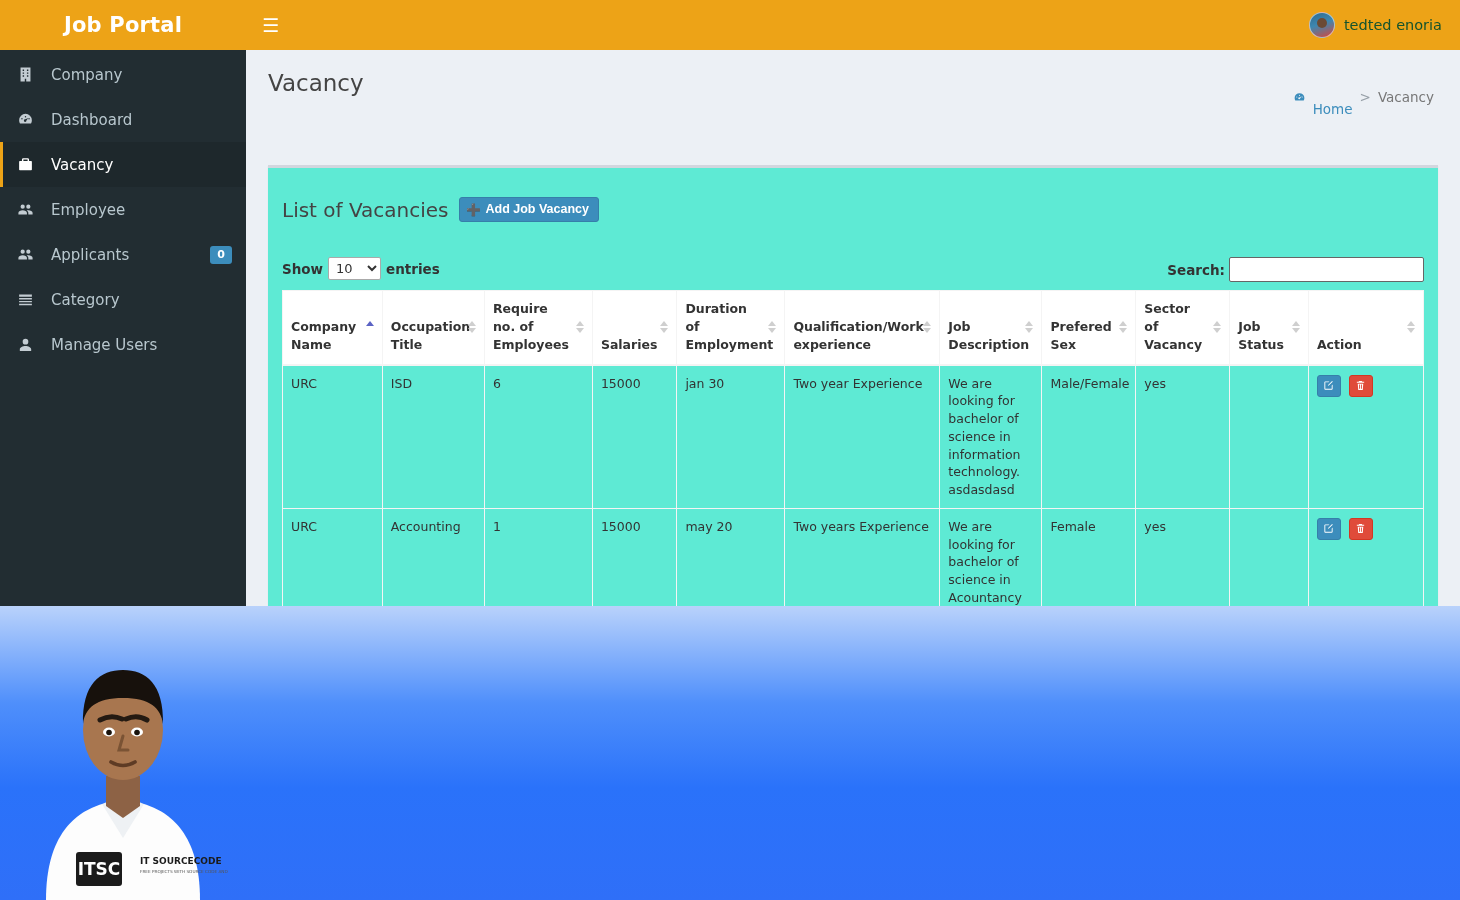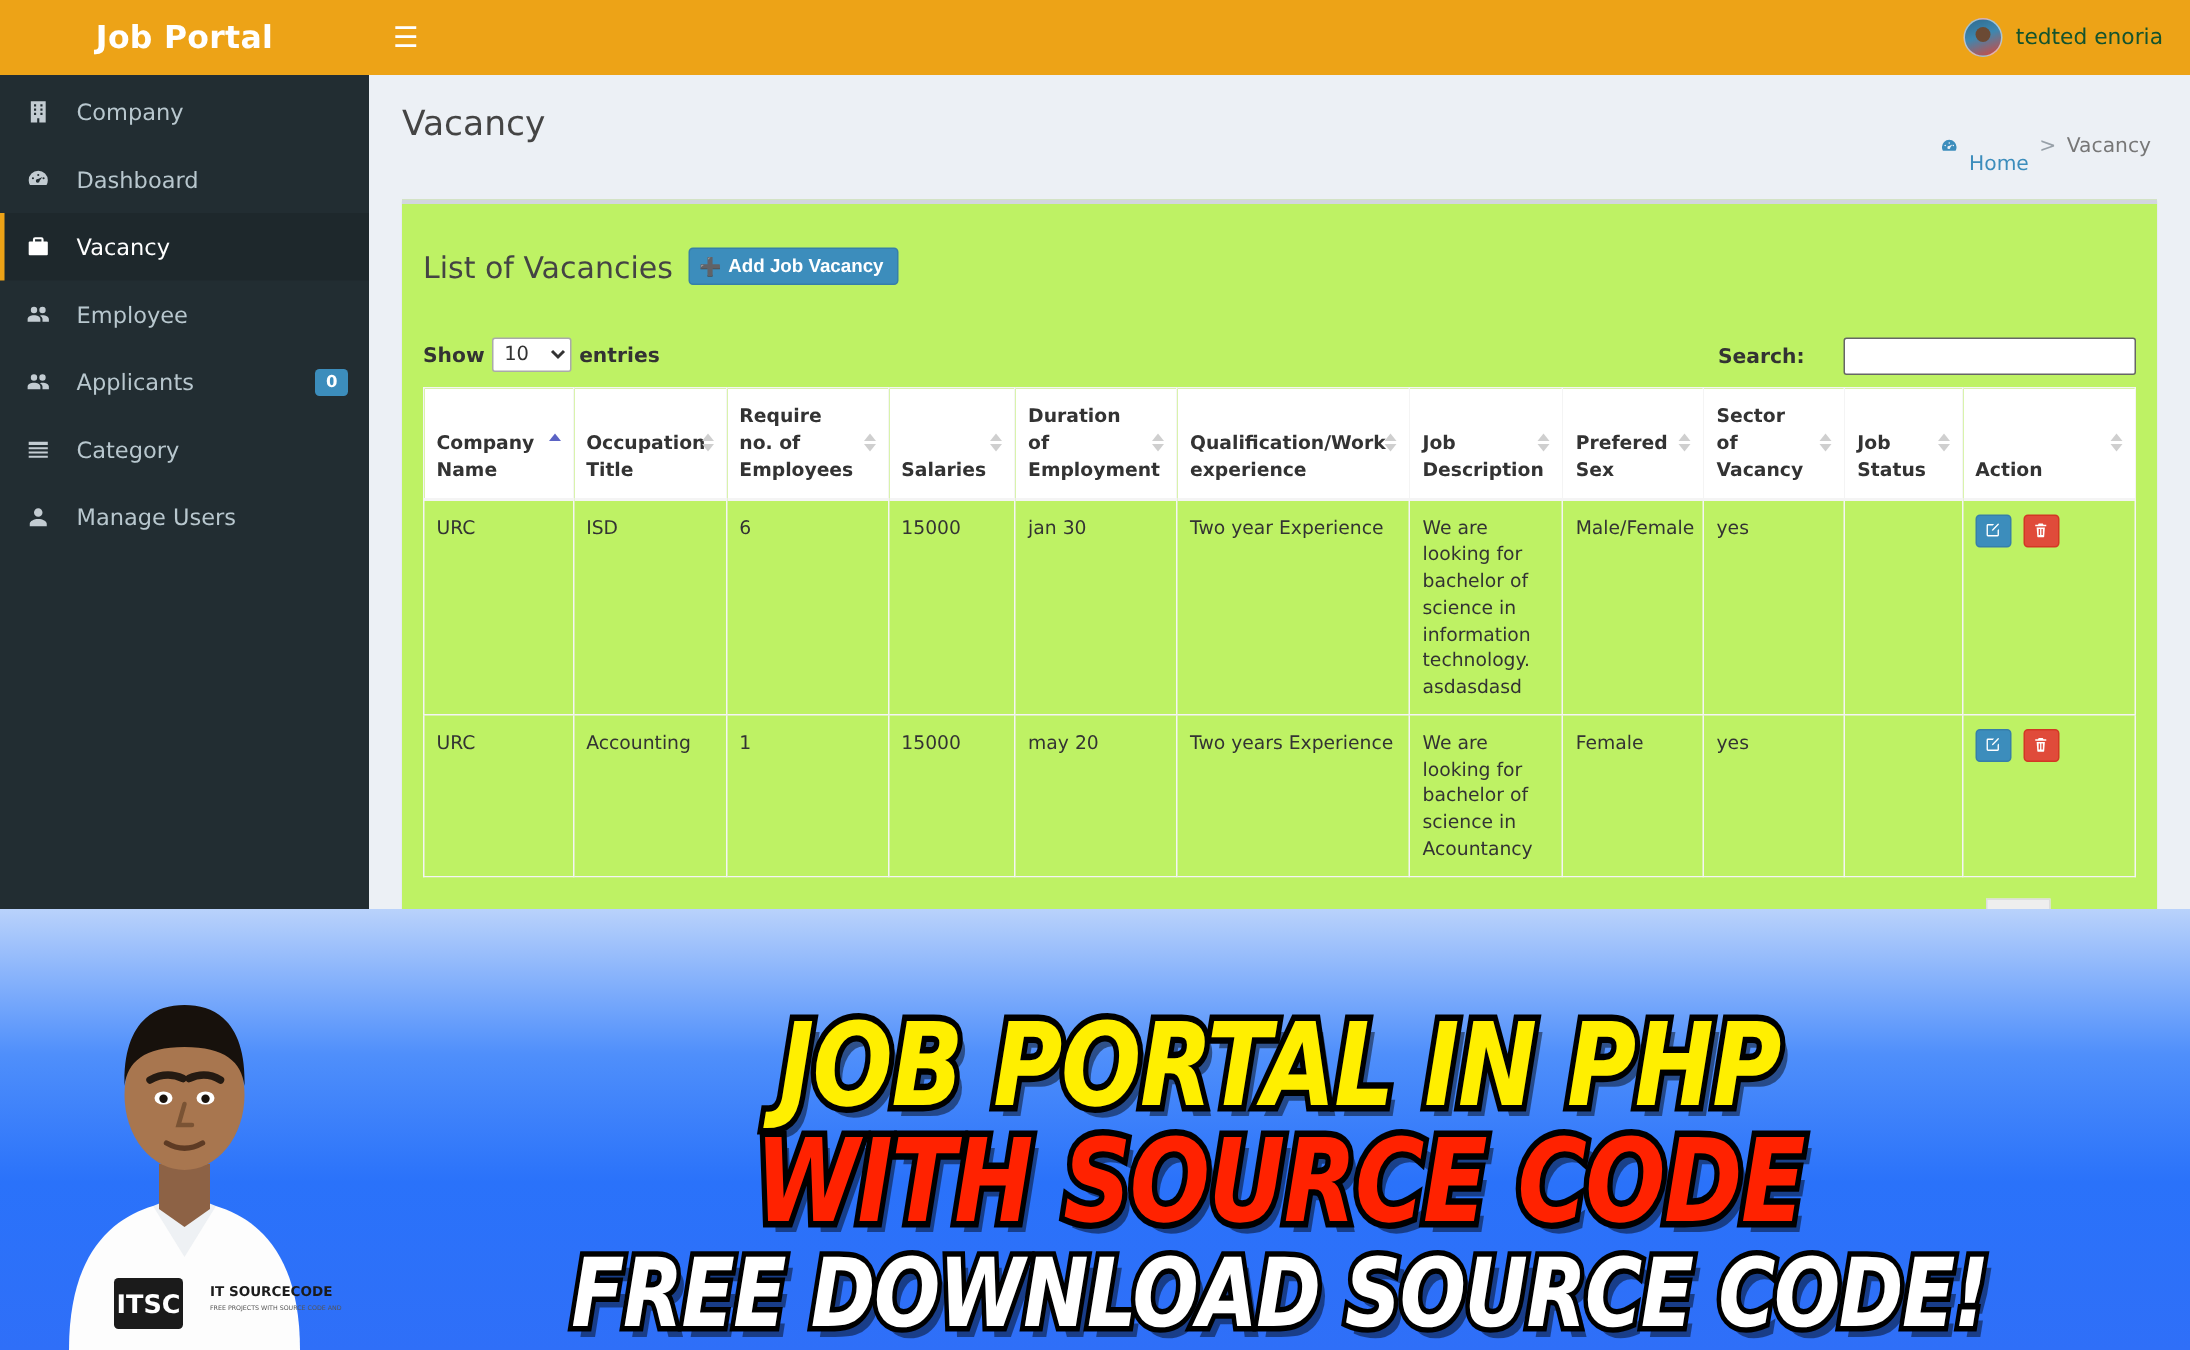--- a/index.html
+++ b/index.html
@@ -69,43 +69,44 @@
   .page-title { font-size:23px; color:#444; font-weight:400; line-height:1; margin-top:4px; }
   .breadcrumb { margin-left:auto; display:flex; align-items:center; gap:7px; font-size:13.5px; margin-top:9px; }
   .breadcrumb a { color:#3c8dbc; text-decoration:none;margin-top:24px; }
   .breadcrumb .sep { color:#97a0a8; }
   .breadcrumb .cur { color:#777; }
   .bc-ico { width:13px; height:13px; display:inline-block; color:#3c8dbc; }
 
   .content { padding:0 22px 0 22px; }
 
   .box {
-    background:#bef264; border-top:3px solid #d2d6de;
+    background:#5eead4; border-top:3px solid #d2d6de;
     box-shadow:0 1px 1px rgba(0,0,0,.08);
     position:relative;
+    margin-top:32px;
   }
   .box-header { padding:13px 14px 9px 14px; display:flex; align-items:center; gap:10px; }
   .box-title { font-size:20px; color:#444; font-weight:400; }
   .btn-add {
     background:#3c8dbc; border:1px solid #367fa9; color:#fff;
     font-size:12.5px; font-weight:bold; padding:5px 9px 5px 7px;
     border-radius:3px; cursor:pointer; display:inline-flex; align-items:center; gap:4px;
     line-height:1;
   }
   .btn-add .plus { font-size:12px; }
 
   .box-body { padding:4px 14px 0 14px; }
 
   .dt-top { display:flex; align-items:flex-start; padding:6px 0 8px 0; }
   .dt-length { font-size:13.5px; color:#333; font-weight:bold; display:flex; align-items:center; gap:5px; }
   .dt-length select {
     font-size:13px; padding:2px 3px; border:1px solid #aaa; border-radius:2px;
     background:#fff; color:#333; font-family:"DejaVu Sans", sans-serif;
   }
-  .dt-filter { margin-left:auto; font-size:13.5px; color:#333; font-weight:bold; display:flex; align-items:center; gap:26px; }
+  .dt-filter { margin-left:auto; font-size:13.5px; color:#333; font-weight:bold; display:flex; align-items:center; gap:4px; }
   .dt-filter input {
     width:195px; height:25px; border:1px solid #666; border-radius:2px;
     padding:2px 5px; font-size:13px; font-family:"DejaVu Sans", sans-serif;
   }
 
   
   .table-scroll { overflow:hidden; }
   table.dt { width:100%; border-collapse:collapse; table-layout:fixed; }
   table.dt th {
     border:1px solid #f4f4f4; border-bottom:2px solid #f4f4f4;
@@ -516,18 +517,13 @@
 
       <path d="M105 124 l-4 14 h9" stroke="#7a5334" stroke-width="3" fill="none" stroke-linecap="round"></path>
       <path d="M93 150 q12 7 24 0" stroke="#5e3b24" stroke-width="3.6" fill="none" stroke-linecap="round"></path>
 
       <rect x="58" y="240" width="46" height="34" rx="3" fill="#1b1b1b"></rect>
       <text x="81" y="263" font-family="DejaVu Sans, sans-serif" font-size="17" font-weight="bold" fill="#fff" text-anchor="middle">ITSC</text>
       <text x="122" y="252" font-family="DejaVu Sans, sans-serif" font-size="9" font-weight="bold" fill="#1b1b1b">IT SOURCECODE</text>
       <text x="122" y="261" font-family="DejaVu Sans, sans-serif" font-size="4.2" fill="#555">FREE PROJECTS WITH SOURCE CODE AND TUTORIALS</text>
     </svg>
   </div>
-  <div class="promo-text">
-    <div class="pl pl1">JOB PORTAL IN PHP</div>
-    <div class="pl pl2">WITH SOURCE CODE</div>
-    <div class="pl pl3">FREE DOWNLOAD SOURCE CODE!</div>
-  </div>
 </div>
 
 </body></html>

